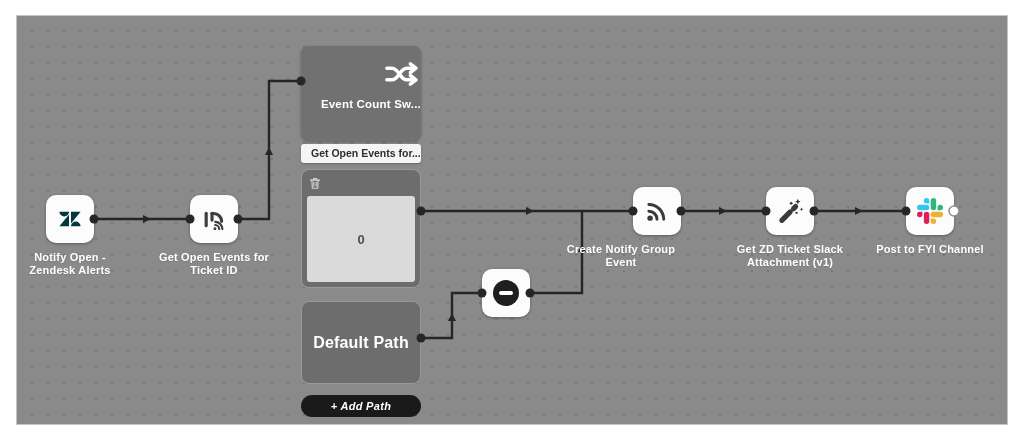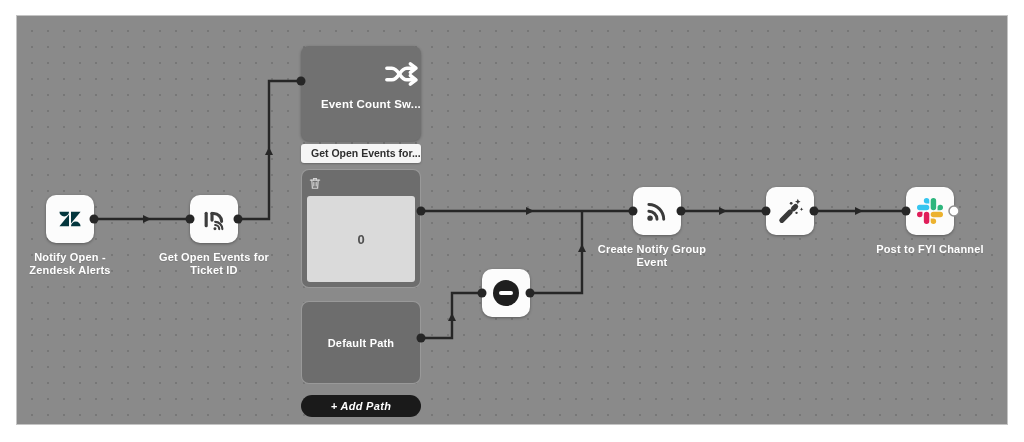--- a/index.html
+++ b/index.html
@@ -40,21 +40,21 @@
     border:1px solid rgba(255,255,255,.3);border-radius:8px;box-sizing:border-box;z-index:2;
   }
   .path-trash{position:absolute;left:6px;top:5px;width:14px;height:16px;}
   .path-preview{
     position:absolute;left:5px;top:26px;width:108px;height:86px;background:#dadada;border-radius:3px;
     display:flex;align-items:center;justify-content:center;color:#4f4f4f;font-size:13px;font-weight:600;
   }
   .default-path{
     position:absolute;left:284px;top:285px;width:120px;height:83px;background:#6d6d6d;
     border:1px solid rgba(255,255,255,.3);border-radius:8px;box-sizing:border-box;z-index:2;
-    display:flex;align-items:center;justify-content:center;color:#fff;font-size:11px;font-weight:600;letter-spacing:.2px;
+    display:flex;align-items:center;justify-content:center;color:#fff;font-size:16px;font-weight:600;letter-spacing:.2px;
   }
   .add-path{
     position:absolute;left:284px;top:379px;width:120px;height:22px;background:#1a1a1a;border:none;
     border-radius:12px;color:#fff;font-family:"Liberation Sans",sans-serif;font-size:11px;font-weight:700;
     letter-spacing:.3px;z-index:2;cursor:pointer;font-style:italic;
   }
   .terminate-glyph{width:26px;height:26px;background:#1f1f1f;border-radius:50%;position:relative;}
   .terminate-glyph::after{
     content:"";position:absolute;left:6px;top:11px;width:14px;height:4px;background:#fff;border-radius:2px;
   }
@@ -156,38 +156,42 @@
 
     <div class="action-node" style="left:616px;top:171px">
       <svg width="26" height="26" viewBox="0 0 24 24">
         <g stroke="#3a3a3a" fill="none" stroke-width="2.7" stroke-linecap="round">
           <path d="M4.5 12.2a7.5 7.5 0 0 1 7.5 7.5"></path>
           <path d="M4.5 6A13.7 13.7 0 0 1 18.2 19.7"></path>
         </g>
         <circle cx="5.6" cy="18.6" r="2.5" fill="#3a3a3a"></circle>
       </svg>
     </div>
-    <div class="node-label" style="left:635px;top:227px">
+    <div class="node-label" style="left:604px;top:227px">
       <span class="lbl-line">Create Notify Group</span>
       <span class="lbl-line">Event</span>
     </div>
 
     <div class="action-node" style="left:749px;top:171px">
       <svg width="28" height="28" viewBox="0 0 24 24">
         <g stroke="#3a3a3a" stroke-width="4.4" stroke-linecap="round">
           <path d="M5 20l7.2-7.2"></path>
           <path d="M15 10l1.8-1.8"></path>
         </g>
         <g fill="#3a3a3a">
           <path d="M18.7 1.6l.7 1.7 1.7.7-1.7.7-.7 1.7-.7-1.7-1.7-.7 1.7-.7z"></path>
           <path d="M21.9 8.9l.5 1.1 1.1.5-1.1.5-.5 1.1-.5-1.1-1.1-.5 1.1-.5z"></path>
           <circle cx="13" cy="5.4" r="1.2"></circle>
           <circle cx="17.6" cy="13.6" r="1"></circle>
         </g>
       </svg>
+    </div>
+    <div class="node-label" style="left:773px;top:227px">
+      <span class="lbl-line">Get ZD Ticket Slack</span>
+      <span class="lbl-line">Attachment (v1)</span>
     </div>
 
     <div class="action-node" style="left:889px;top:171px">
       <svg width="26" height="26" viewBox="0 0 24 24">
         <path fill="#E01E5A" d="M5.042 15.165a2.528 2.528 0 0 1-2.52 2.523A2.528 2.528 0 0 1 0 15.165a2.527 2.527 0 0 1 2.522-2.52h2.52v2.52zM6.313 15.165a2.527 2.527 0 0 1 2.521-2.52 2.527 2.527 0 0 1 2.521 2.52v6.313A2.528 2.528 0 0 1 8.834 24a2.528 2.528 0 0 1-2.521-2.522v-6.313z"></path>
         <path fill="#36C5F0" d="M8.834 5.042a2.528 2.528 0 0 1-2.521-2.52A2.528 2.528 0 0 1 8.834 0a2.528 2.528 0 0 1 2.521 2.522v2.52H8.834zM8.834 6.313a2.528 2.528 0 0 1 2.521 2.521 2.528 2.528 0 0 1-2.521 2.521H2.522A2.528 2.528 0 0 1 0 8.834a2.528 2.528 0 0 1 2.522-2.521h6.312z"></path>
         <path fill="#2EB67D" d="M18.956 8.834a2.528 2.528 0 0 1 2.522-2.521A2.528 2.528 0 0 1 24 8.834a2.528 2.528 0 0 1-2.522 2.521h-2.522V8.834zM17.688 8.834a2.528 2.528 0 0 1-2.523 2.521 2.527 2.527 0 0 1-2.52-2.521V2.522A2.527 2.527 0 0 1 15.165 0a2.528 2.528 0 0 1 2.523 2.522v6.312z"></path>
         <path fill="#ECB22E" d="M15.165 18.956a2.528 2.528 0 0 1 2.523 2.522A2.528 2.528 0 0 1 15.165 24a2.527 2.527 0 0 1-2.52-2.522v-2.522h2.52zM15.165 17.688a2.527 2.527 0 0 1-2.52-2.523 2.526 2.526 0 0 1 2.52-2.52h6.313A2.527 2.527 0 0 1 24 15.165a2.528 2.528 0 0 1-2.522 2.523h-6.313z"></path>
       </svg>
     </div>

